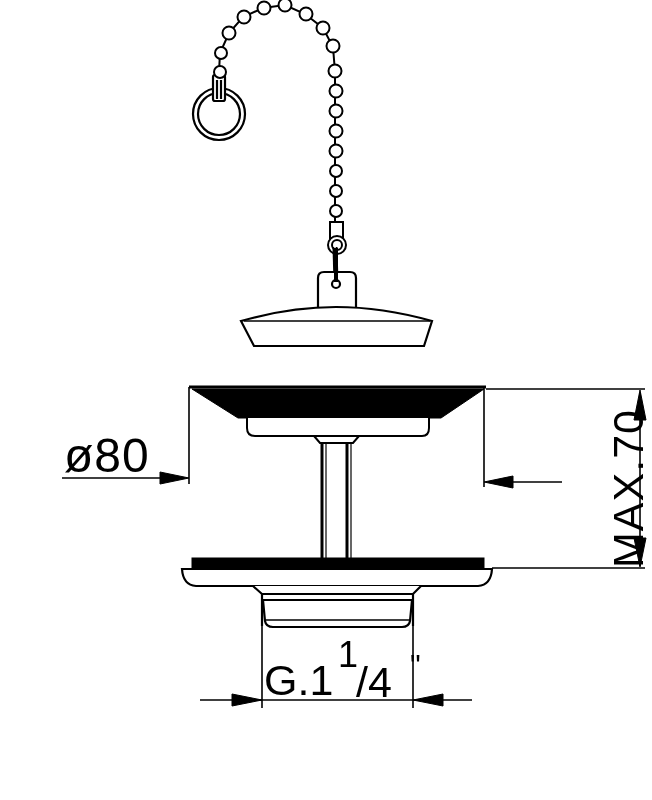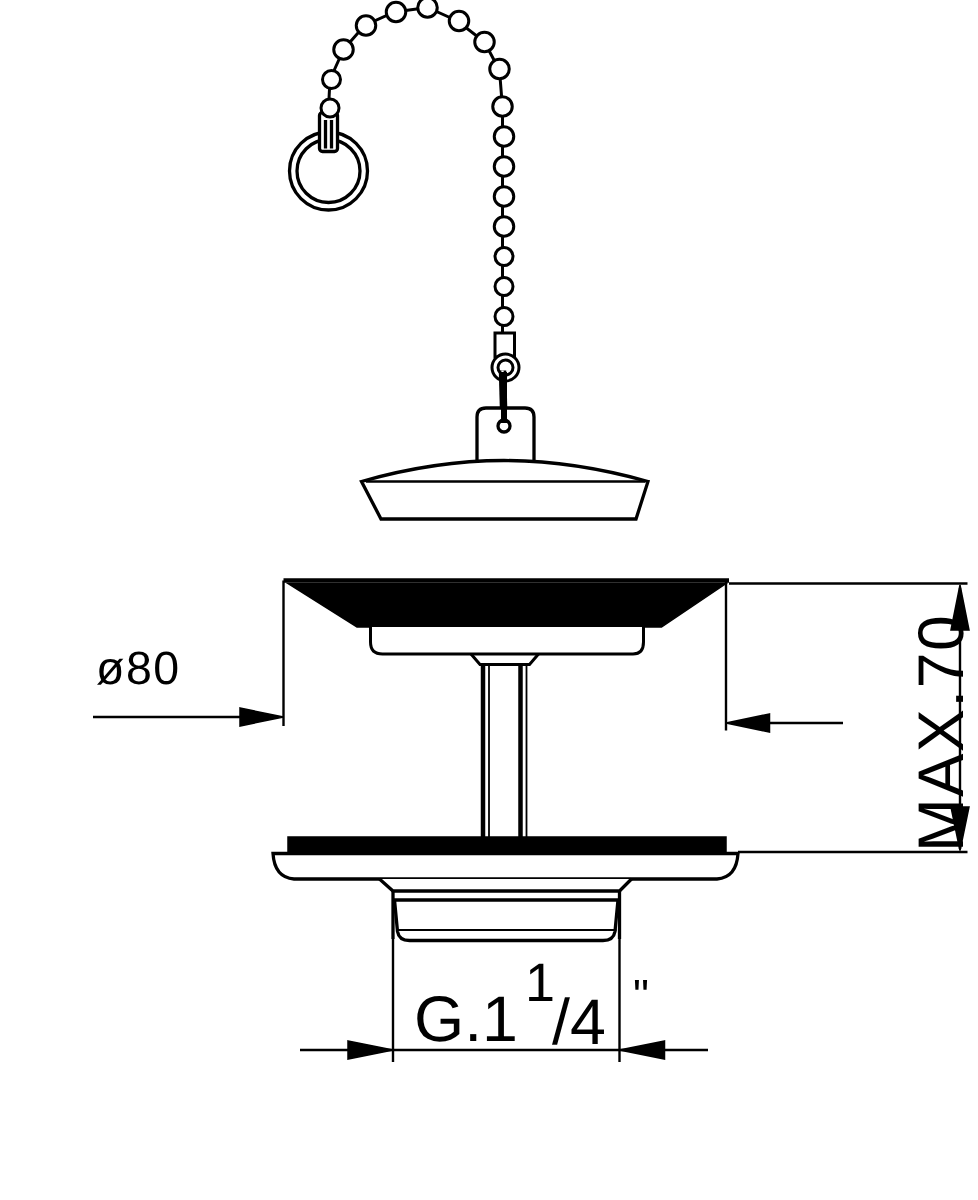--- a/index.html
+++ b/index.html
@@ -1,20 +1,20 @@
 <!DOCTYPE html>
 <html><head>
 <meta charset="utf-8">
 <style>
   html, body { margin: 0; padding: 0; background: #ffffff; }
   body { width: 652px; height: 800px; overflow: hidden; position: relative; font-family: "Liberation Sans", sans-serif; }
   #drawing { position: absolute; left: 0; top: 0; width: 652px; height: 800px; }
   .lbl { position: absolute; color: #000; font-family: "Liberation Sans", sans-serif; white-space: nowrap; }
-  #dim-dia { left: 64px; top: 428px; font-size: 31px; letter-spacing: 1px; }
-  #dim-thread { left: 276px; top: 656px; font-size: 43px; }
+  #dim-dia { left: 64px; top: 428px; font-size: 48px; letter-spacing: 1px; }
+  #dim-thread { left: 264px; top: 656px; font-size: 43px; }
   #dim-thread .frac-num { position: absolute; left: 74px; top: -22px; font-size: 36px; }
   #dim-thread .frac-den { position: absolute; left: 92px; top: 2px; font-size: 43px; }
   #dim-thread .inch { position: absolute; left: 146px; top: -8px; font-size: 30px; }
   #dim-height { left: 604px; top: 568px; font-size: 43px; transform-origin: 0 0; transform: rotate(-90deg); letter-spacing: 1px; }
 </style>
 </head>
 <body>
 
 <svg id="drawing" viewBox="0 0 652 800" xmlns="http://www.w3.org/2000/svg">
 

